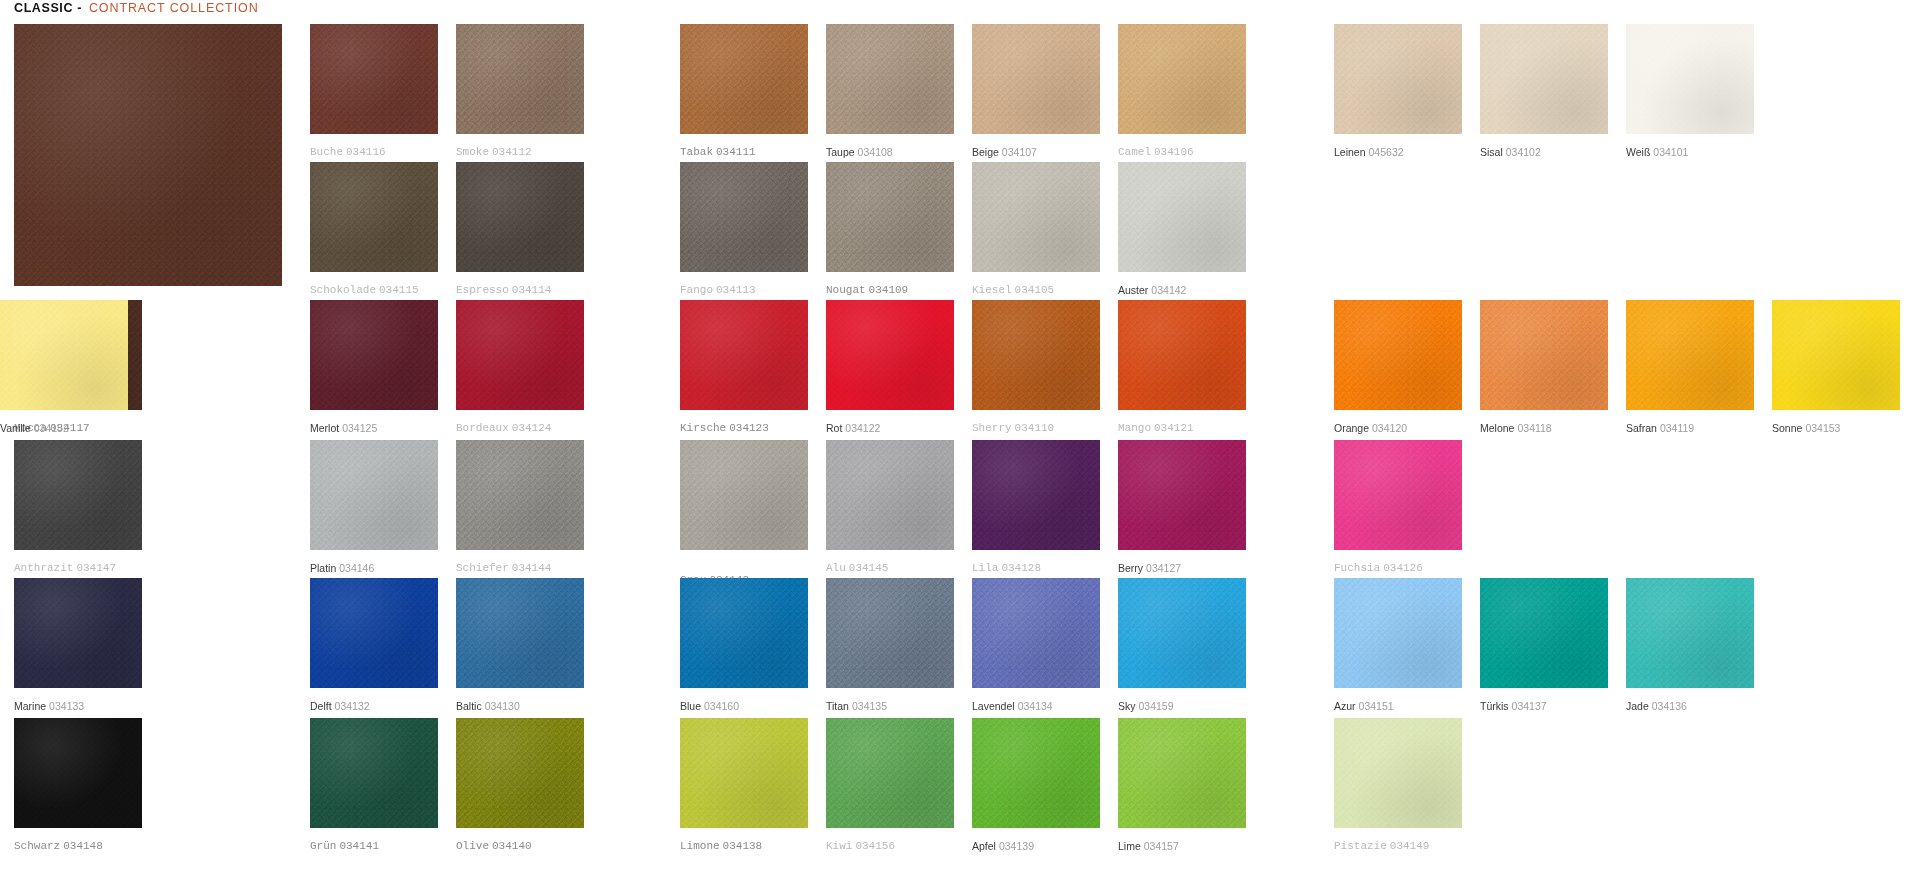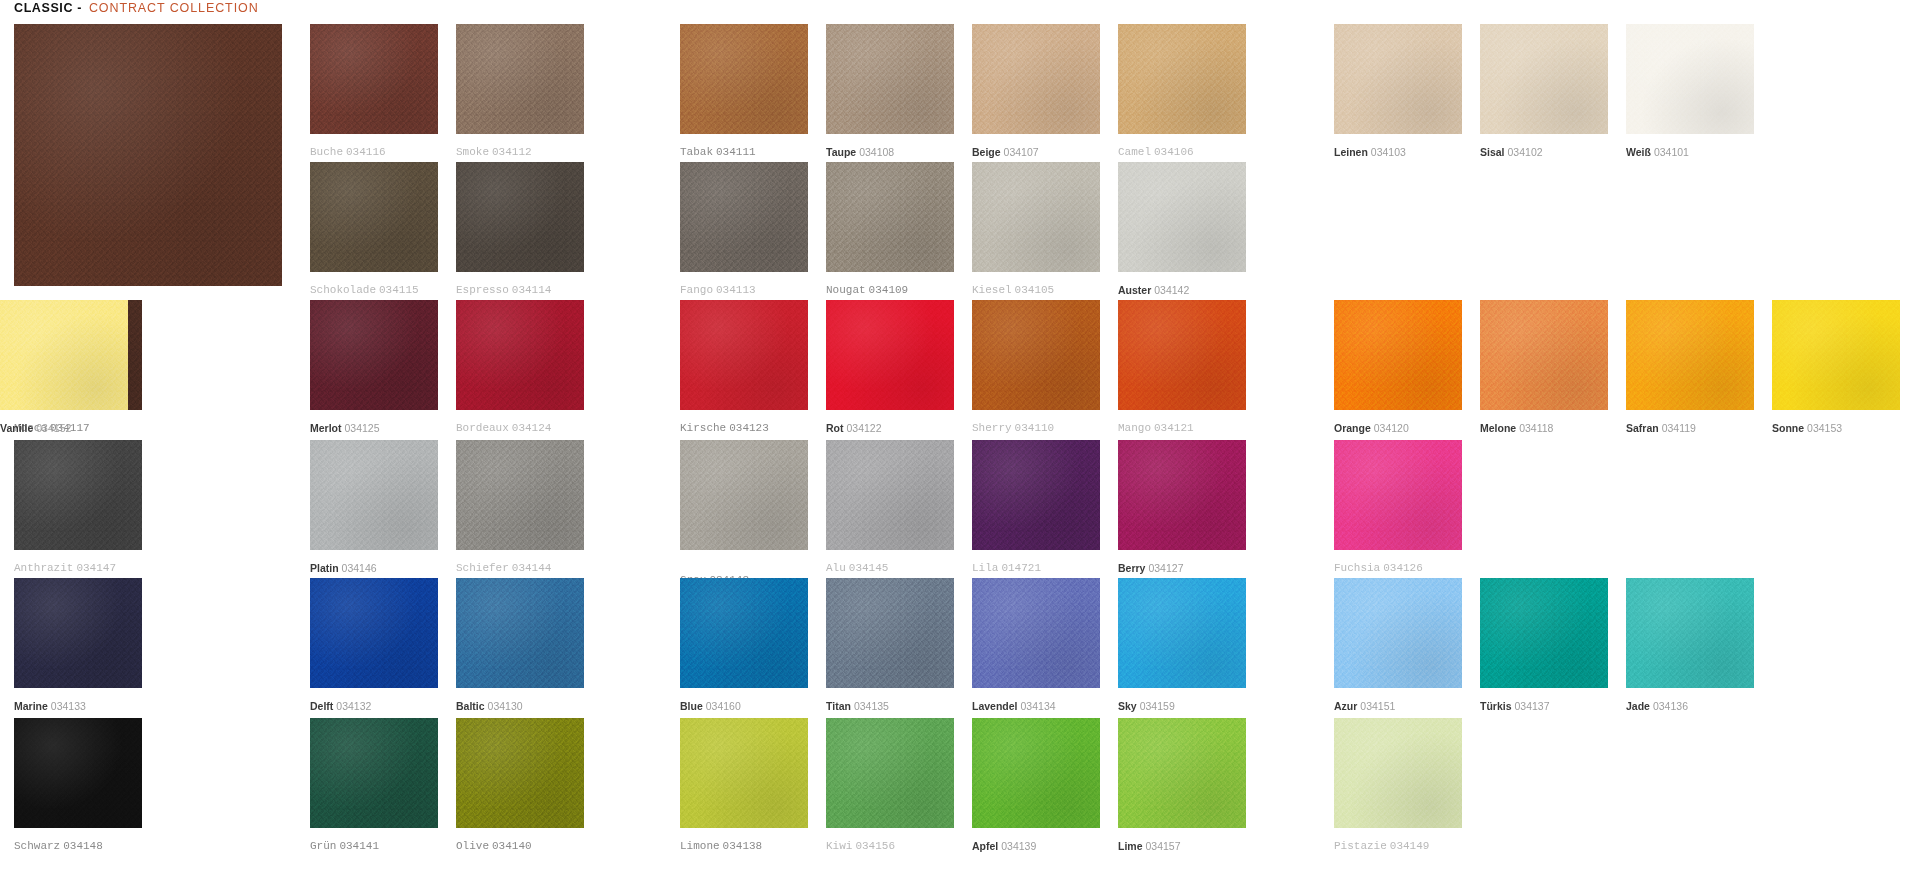--- a/index.html
+++ b/index.html
@@ -83,21 +83,21 @@
     font-size: 11px;
     line-height: 12px;
     color: #9d9d9d;
   }
   .label .nm { margin-right: 3px; }
   .label.strong {
     font-family: "Liberation Sans", sans-serif;
     font-size: 10.5px;
   }
   .label.strong .nm {
-    font-weight: bold;
+    font-weight: normal;
     color: #3a3a3a;
   }
   .label.strong .no {
     color: #9d9d9d;
   }
   .label.faint { color: #b9b9b9; }
   .label.mid   { color: #8a8a8a; }
 </style>
 </head>
 <body>
@@ -133,21 +133,21 @@
         <div class="chip" style="background: rgb(207, 174, 140);"></div>
       </div>
       <div class="label strong" style="left: 972px; top: 146px;"><span class="nm">Beige</span><span class="no">034107</span></div>
       <div class="swatch" style="left: 1118px; top: 24px; width: 128px; height: 110px;">
         <div class="chip" style="background: rgb(210, 171, 117);"></div>
       </div>
       <div class="label faint" style="left: 1118px; top: 146px;"><span class="nm">Camel</span><span class="no">034106</span></div>
       <div class="swatch" style="left: 1334px; top: 24px; width: 128px; height: 110px;">
         <div class="chip" style="background: rgb(221, 200, 174);"></div>
       </div>
-      <div class="label strong" style="left: 1334px; top: 146px;"><span class="nm">Leinen</span><span class="no">034103</span></div>
+      <div class="label strong" style="left: 1334px; top: 146px;"><span class="nm">Leinen</span><span class="no">045632</span></div>
       <div class="swatch" style="left: 1480px; top: 24px; width: 128px; height: 110px;">
         <div class="chip" style="background: rgb(227, 213, 191);"></div>
       </div>
       <div class="label strong" style="left: 1480px; top: 146px;"><span class="nm">Sisal</span><span class="no">034102</span></div>
       <div class="swatch" style="left: 1626px; top: 24px; width: 128px; height: 110px;">
         <div class="chip" style="background: rgb(246, 243, 236);"></div>
       </div>
       <div class="label strong" style="left: 1626px; top: 146px;"><span class="nm">Weiß</span><span class="no">034101</span></div>
       <div class="swatch" style="left: 310px; top: 162px; width: 128px; height: 110px;">
         <div class="chip" style="background: rgb(91, 78, 60);"></div>
@@ -237,21 +237,21 @@
         <div class="chip" style="background: rgb(168, 164, 156);"></div>
       </div>
       <div class="label mid" style="left: 680px; top: 574px;"><span class="nm">Grau</span><span class="no">034143</span></div>
       <div class="swatch" style="left: 826px; top: 440px; width: 128px; height: 110px;">
         <div class="chip" style="background: rgb(166, 166, 168);"></div>
       </div>
       <div class="label faint" style="left: 826px; top: 562px;"><span class="nm">Alu</span><span class="no">034145</span></div>
       <div class="swatch" style="left: 972px; top: 440px; width: 128px; height: 110px;">
         <div class="chip" style="background: rgb(82, 33, 91);"></div>
       </div>
-      <div class="label faint" style="left: 972px; top: 562px;"><span class="nm">Lila</span><span class="no">014721</span></div>
+      <div class="label faint" style="left: 972px; top: 562px;"><span class="nm">Lila</span><span class="no">034128</span></div>
       <div class="swatch" style="left: 1118px; top: 440px; width: 128px; height: 110px;">
         <div class="chip" style="background: rgb(160, 27, 92);"></div>
       </div>
       <div class="label strong" style="left: 1118px; top: 562px;"><span class="nm">Berry</span><span class="no">034127</span></div>
       <div class="swatch" style="left: 1334px; top: 440px; width: 128px; height: 110px;">
         <div class="chip" style="background: rgb(234, 59, 142);"></div>
       </div>
       <div class="label faint" style="left: 1334px; top: 562px;"><span class="nm">Fuchsia</span><span class="no">034126</span></div>
       <div class="swatch" style="left: 14px; top: 578px; width: 128px; height: 110px;">
         <div class="chip" style="background: rgb(42, 42, 68);"></div>

